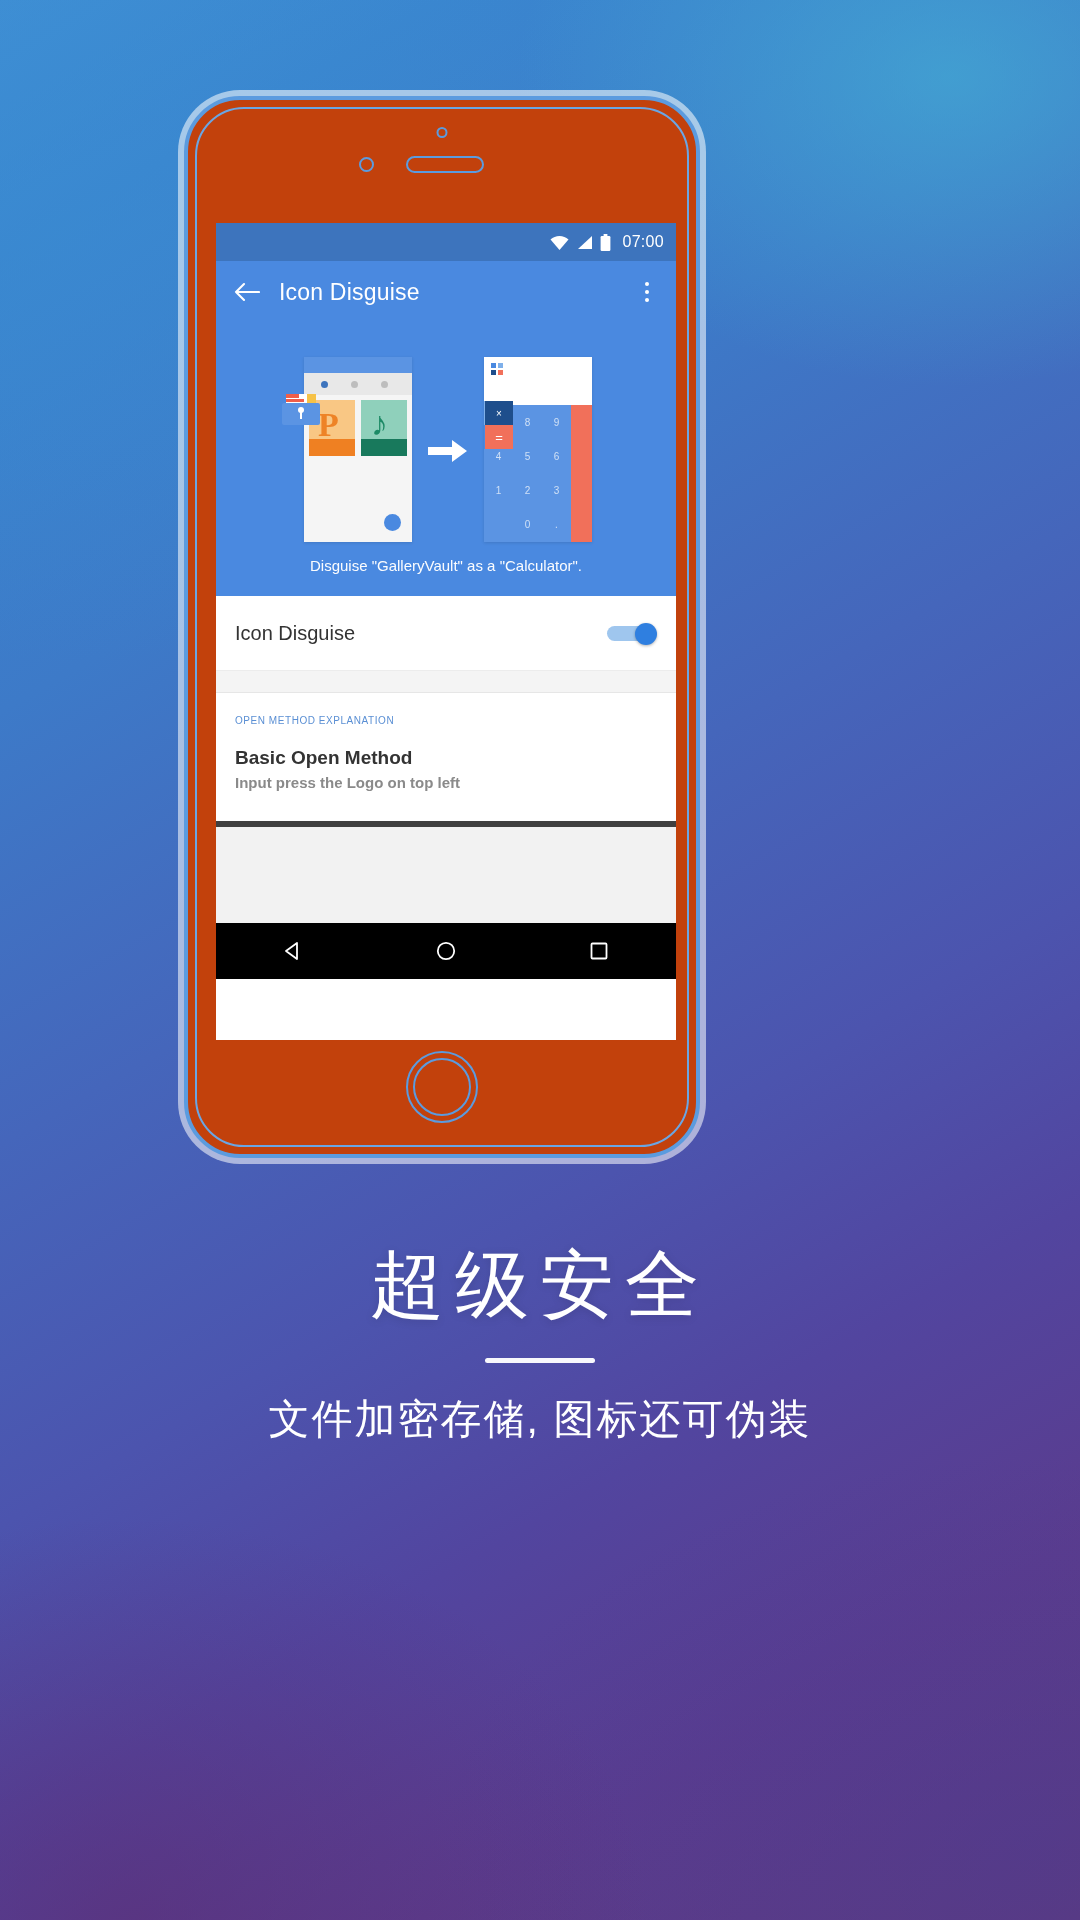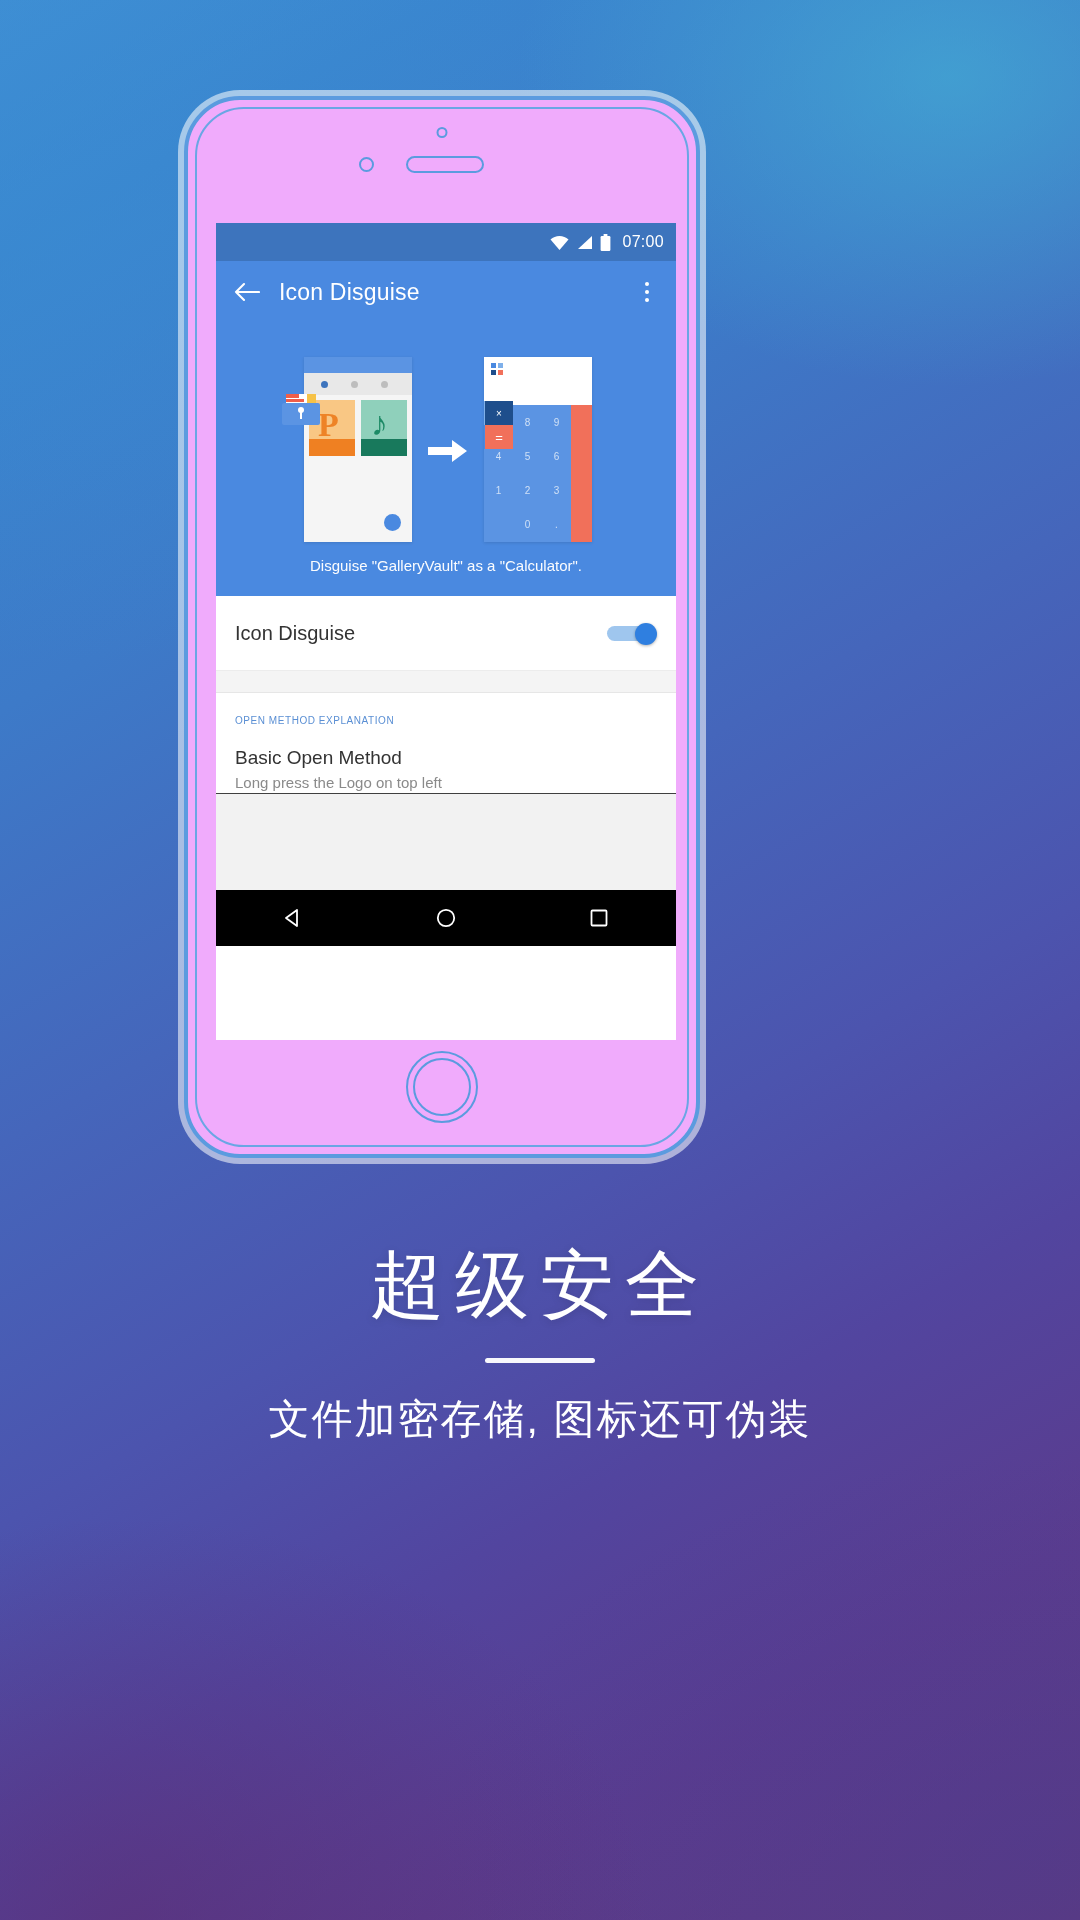--- a/index.html
+++ b/index.html
@@ -15,21 +15,21 @@
       radial-gradient(ellipse 700px 500px at 88% 4%, rgba(70,185,215,.55), rgba(70,185,215,0) 62%),
       radial-gradient(ellipse 900px 700px at 5% 12%, rgba(58,140,210,.45), rgba(58,140,210,0) 62%),
       radial-gradient(ellipse 800px 620px at 12% 100%, rgba(92,42,110,.5), rgba(92,42,110,0) 65%),
       radial-gradient(ellipse 900px 600px at 95% 96%, rgba(70,58,150,.38), rgba(70,58,150,0) 65%);
     pointer-events:none;
   }
 
   
   .phone{
     position:absolute; left:184px; top:96px; width:516px; height:1062px;
-    background:#f0abfc; border:4px solid #5b9bdf; border-radius:56px;
+    background:#c2410c; border:4px solid #5b9bdf; border-radius:56px;
     box-shadow:0 0 0 6px rgba(255,255,255,.55);
   }
   .phone-inner-ring{
     position:absolute; inset:7px; border:2px solid #6aa6e4; border-radius:49px; pointer-events:none;
   }
   .speaker-dot{
     position:absolute; left:50%; top:27px; transform:translateX(-50%);
     width:11px; height:11px; border:2px solid #5b9bdf; border-radius:50%;
   }
   .cam-dot{
@@ -143,21 +143,21 @@
   .switch{ width:50px; height:21px; position:relative; cursor:pointer; }
   .switch .track{ position:absolute; left:0; top:3px; width:44px; height:15px; border-radius:8px; background:#9fc6ee; }
   .switch .knob{ position:absolute; right:0; top:0; width:22px; height:22px; border-radius:50%; background:#2f7fe0; box-shadow:0 1px 3px rgba(0,0,0,.3); }
 
   .gap{ height:22px; background:#f4f4f4; border-bottom:1px solid #e6e6e6; }
 
   .section-head{
     padding:22px 19px 9px 19px; color:#5a8fd4; font-size:10px; letter-spacing:.55px; background:#fff;
   }
   .list-item{
-    padding:12px 19px 2px 19px; background:#fff; border-bottom:1px solid #404040;
+    padding:12px 19px 30px 19px; background:#fff; border-bottom:6px solid #404040;font-weight:bold;
   }
   .list-item:last-of-type{ border-bottom:1px solid #e4e4e4; }
   .li-title{ font-size:19px; color:#333; margin-bottom:5px; }
   .li-sub{ font-size:15px; color:#8a8a8a; }
   .filler{ background:#f2f2f2; height:96px; }
 
   
   .navbar{ height:56px; background:#000; display:flex; align-items:center; justify-content:space-around; }
   .navbar div{ width:34px; height:34px; display:flex; align-items:center; justify-content:center; cursor:pointer; }
 
@@ -311,21 +311,21 @@
         <span class="knob"></span>
       </span>
     </div>
 
     <div class="gap"></div>
 
     <div class="section-head">OPEN METHOD EXPLANATION</div>
 
     <div class="list-item">
       <div class="li-title">Basic Open Method</div>
-      <div class="li-sub">Long press the Logo on top left</div>
+      <div class="li-sub">Input press the Logo on top left</div>
     </div>
 
 
     <div class="filler"></div>
 
     <div class="navbar">
       <div>
         <svg width="22" height="22" viewBox="0 0 22 22">
             <path d="M15 3 L4 11 L15 19 Z" fill="none" stroke="#ffffff" stroke-width="1.8" stroke-linejoin="round"></path>
           </svg>

